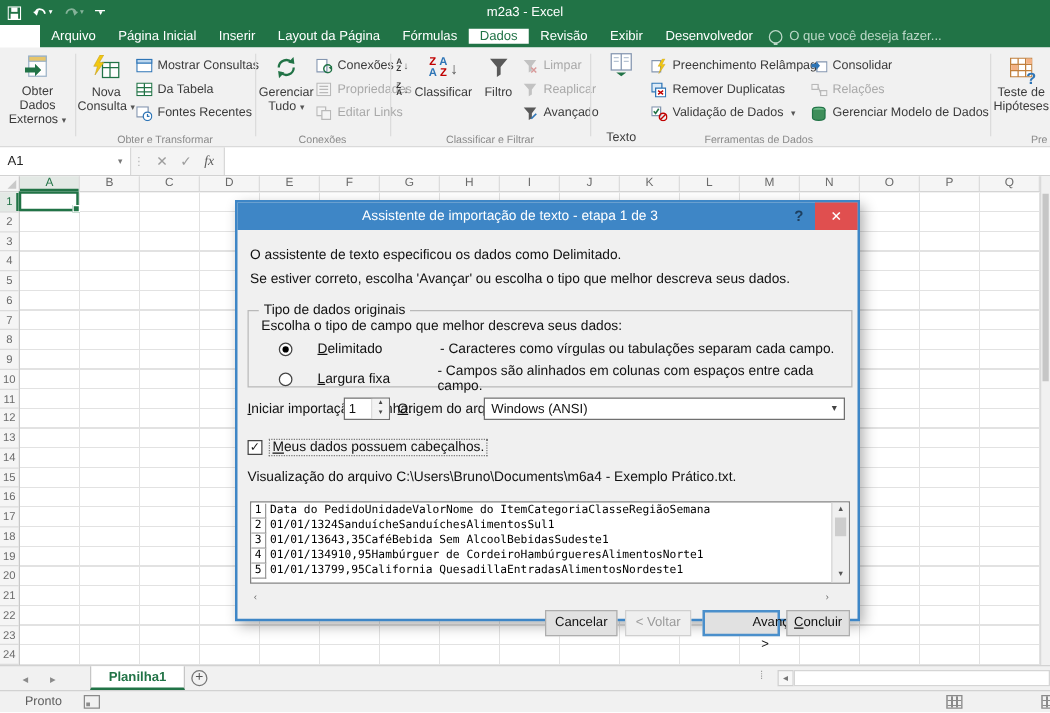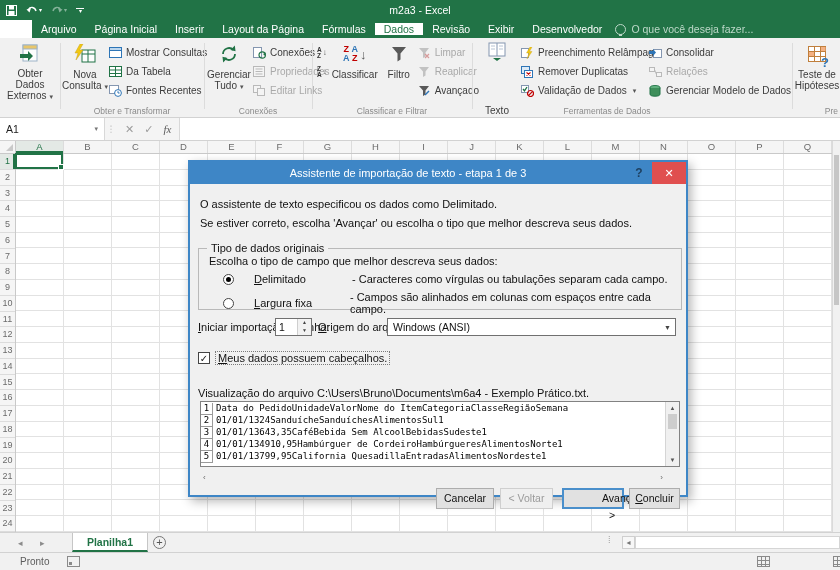--- a/index.html
+++ b/index.html
@@ -637,21 +637,21 @@
       <div class="combo" style="left:197px;top:134px;width:289px;">
         <span class="cv">Windows (ANSI)</span>
         <span class="ca">▼</span>
       </div>
 
       <div class="cbrow" style="left:8px;top:168px;">
         <span class="cb">✓</span>
         <span class="cblabel accel">Meus dados possuem cabeçalhos.</span>
       </div>
 
-      <div class="abs" style="left:8px;top:203px;">Visualização do arquivo C:\Users\Bruno\Documents\m6a4 - Exemplo Prático.txt.</div>
+      <div class="abs" style="left:8px;top:192px;">Visualização do arquivo C:\Users\Bruno\Documents\m6a4 - Exemplo Prático.txt.</div>
 
       <div class="pvbox">
         <div class="pvin">
             <div class="pline">
               <span class="pnum">1</span>
               <span class="ptext">Data do PedidoUnidadeValorNome do ItemCategoriaClasseRegiãoSemana</span>
             </div>
             <div class="pline">
               <span class="pnum">2</span>
               <span class="ptext">01/01/1324SanduícheSanduíchesAlimentosSul1</span>

